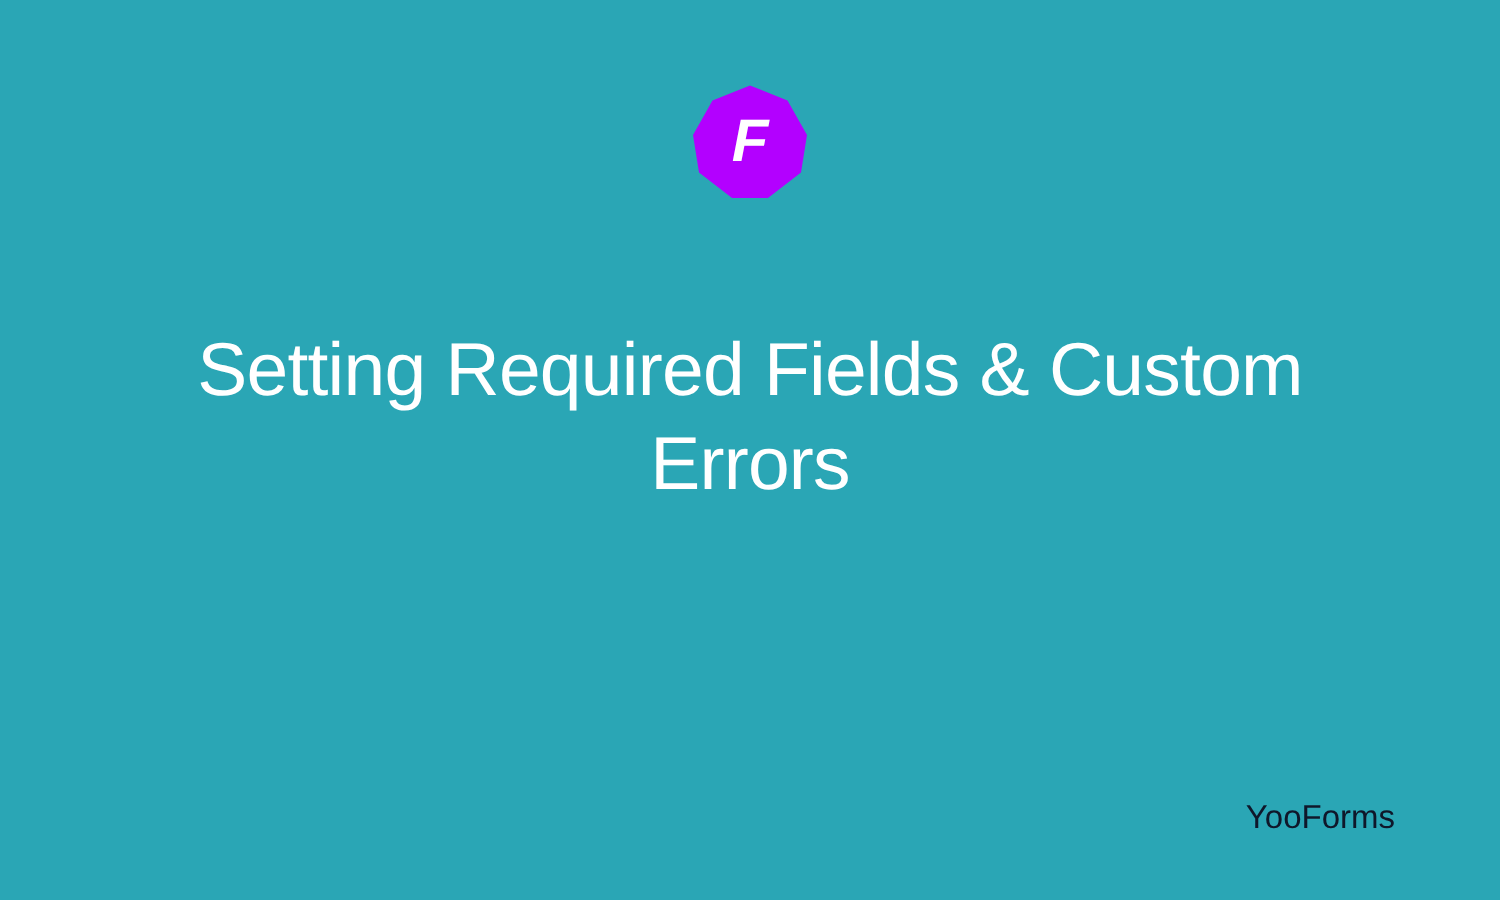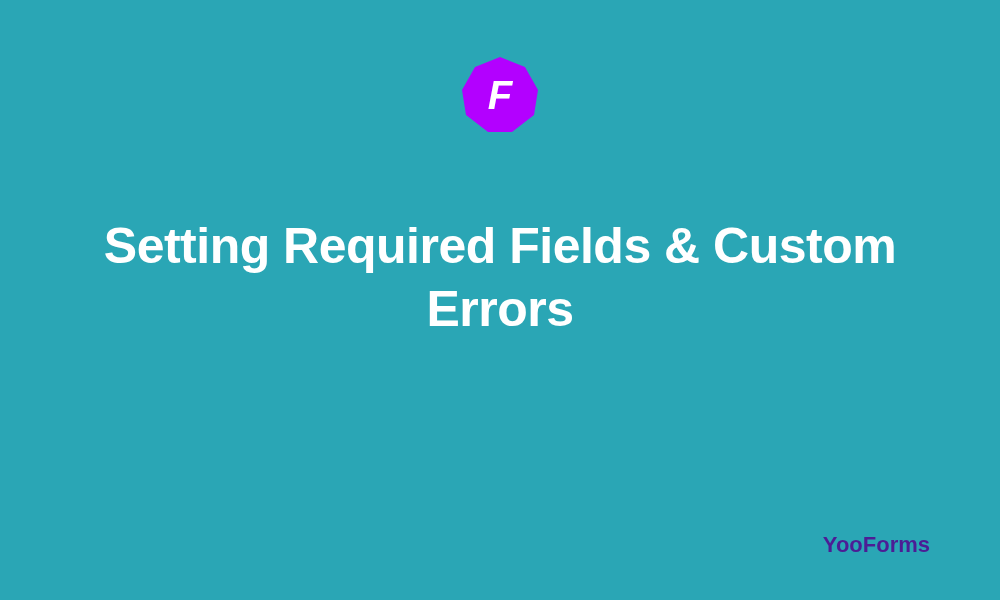--- a/index.html
+++ b/index.html
@@ -43,32 +43,32 @@
       z-index: 2;
     }
     .title {
       position: absolute;
       top: 215px;
       left: 0;
       width: 100%;
       text-align: center;
       color: #FFFFFF;
       font-size: 50px;
-      font-weight: 700;
+      font-weight: 400;
       line-height: 1.25;
       padding: 0 60px;
       letter-spacing: -0.5px;
     }
     .brand-name {
       position: absolute;
       bottom: 42px;
       right: 70px;
-      color: #4c1d95;
+      color: #0f172a;
       font-size: 22px;
-      font-weight: 700;
+      font-weight: 400;
     }
   </style>
 </head>
 <body>
 
 <div class="logo-container">
   <div class="logo-badge">
     <svg width="80" height="80" viewBox="0 0 80 80">
       <polygon points="40,2 65,12 78,35 74,60 52,77 28,77 6,60 2,35 15,12" fill="#B300FF"></polygon>
     </svg>

